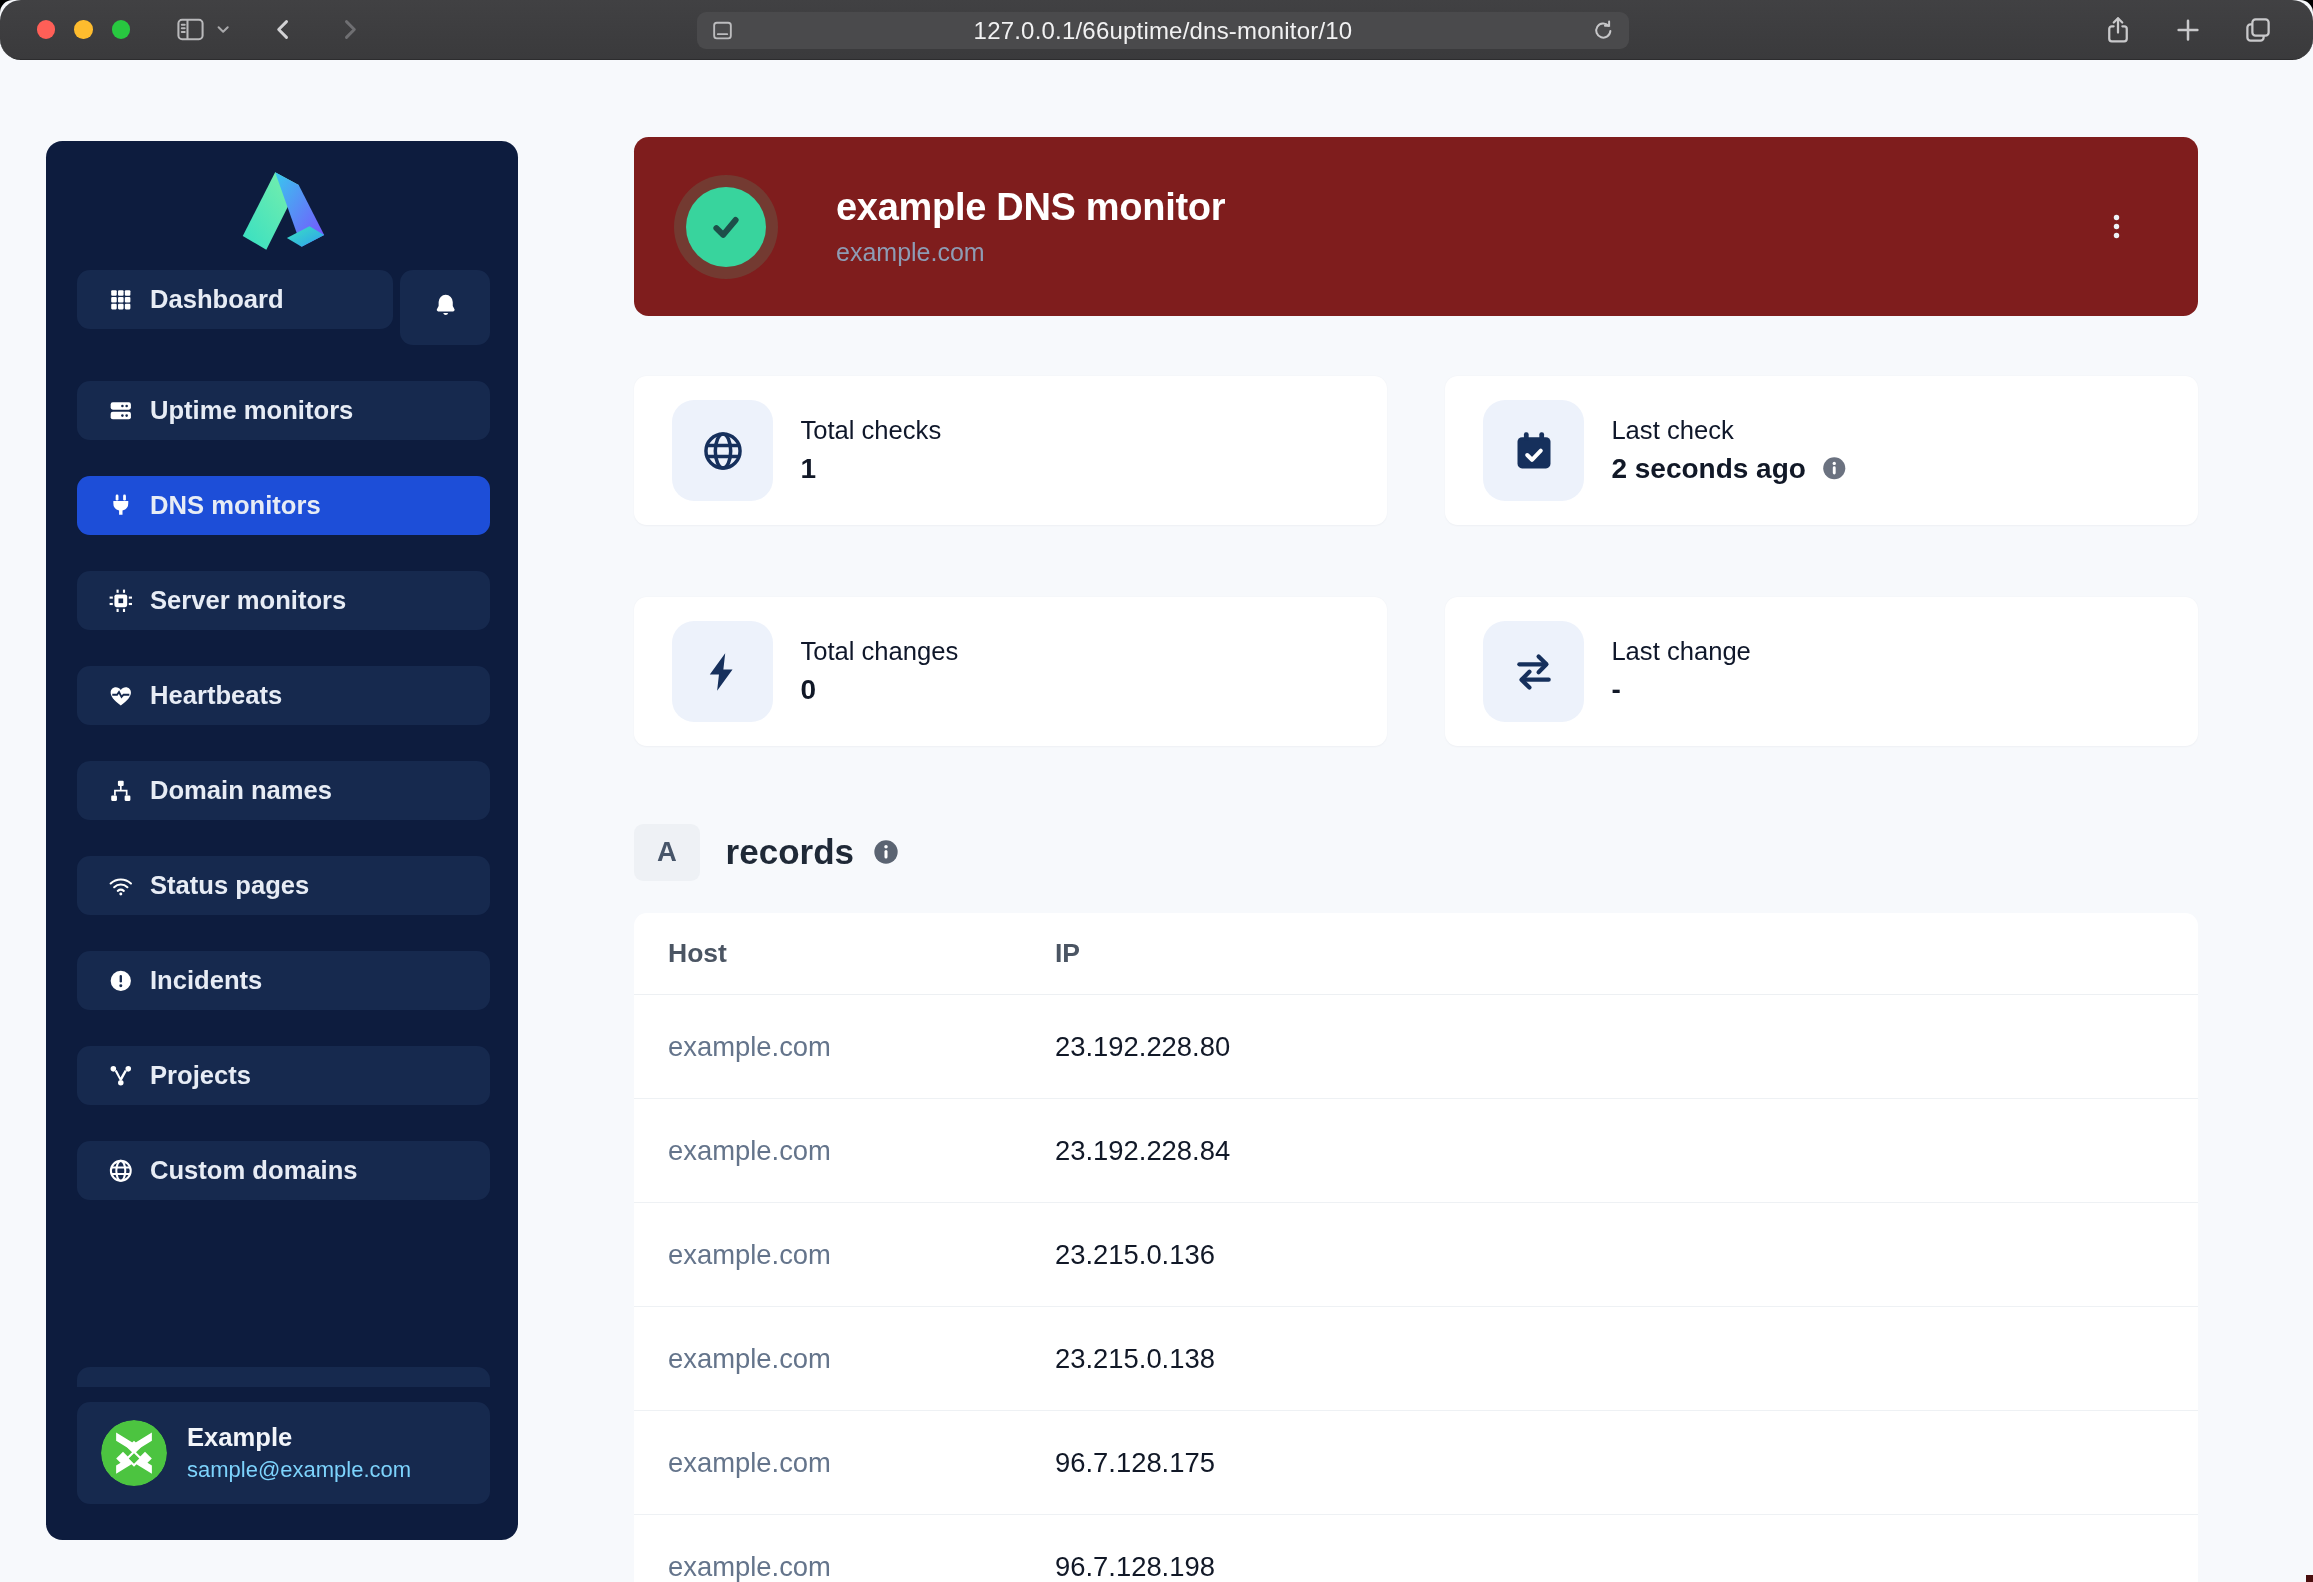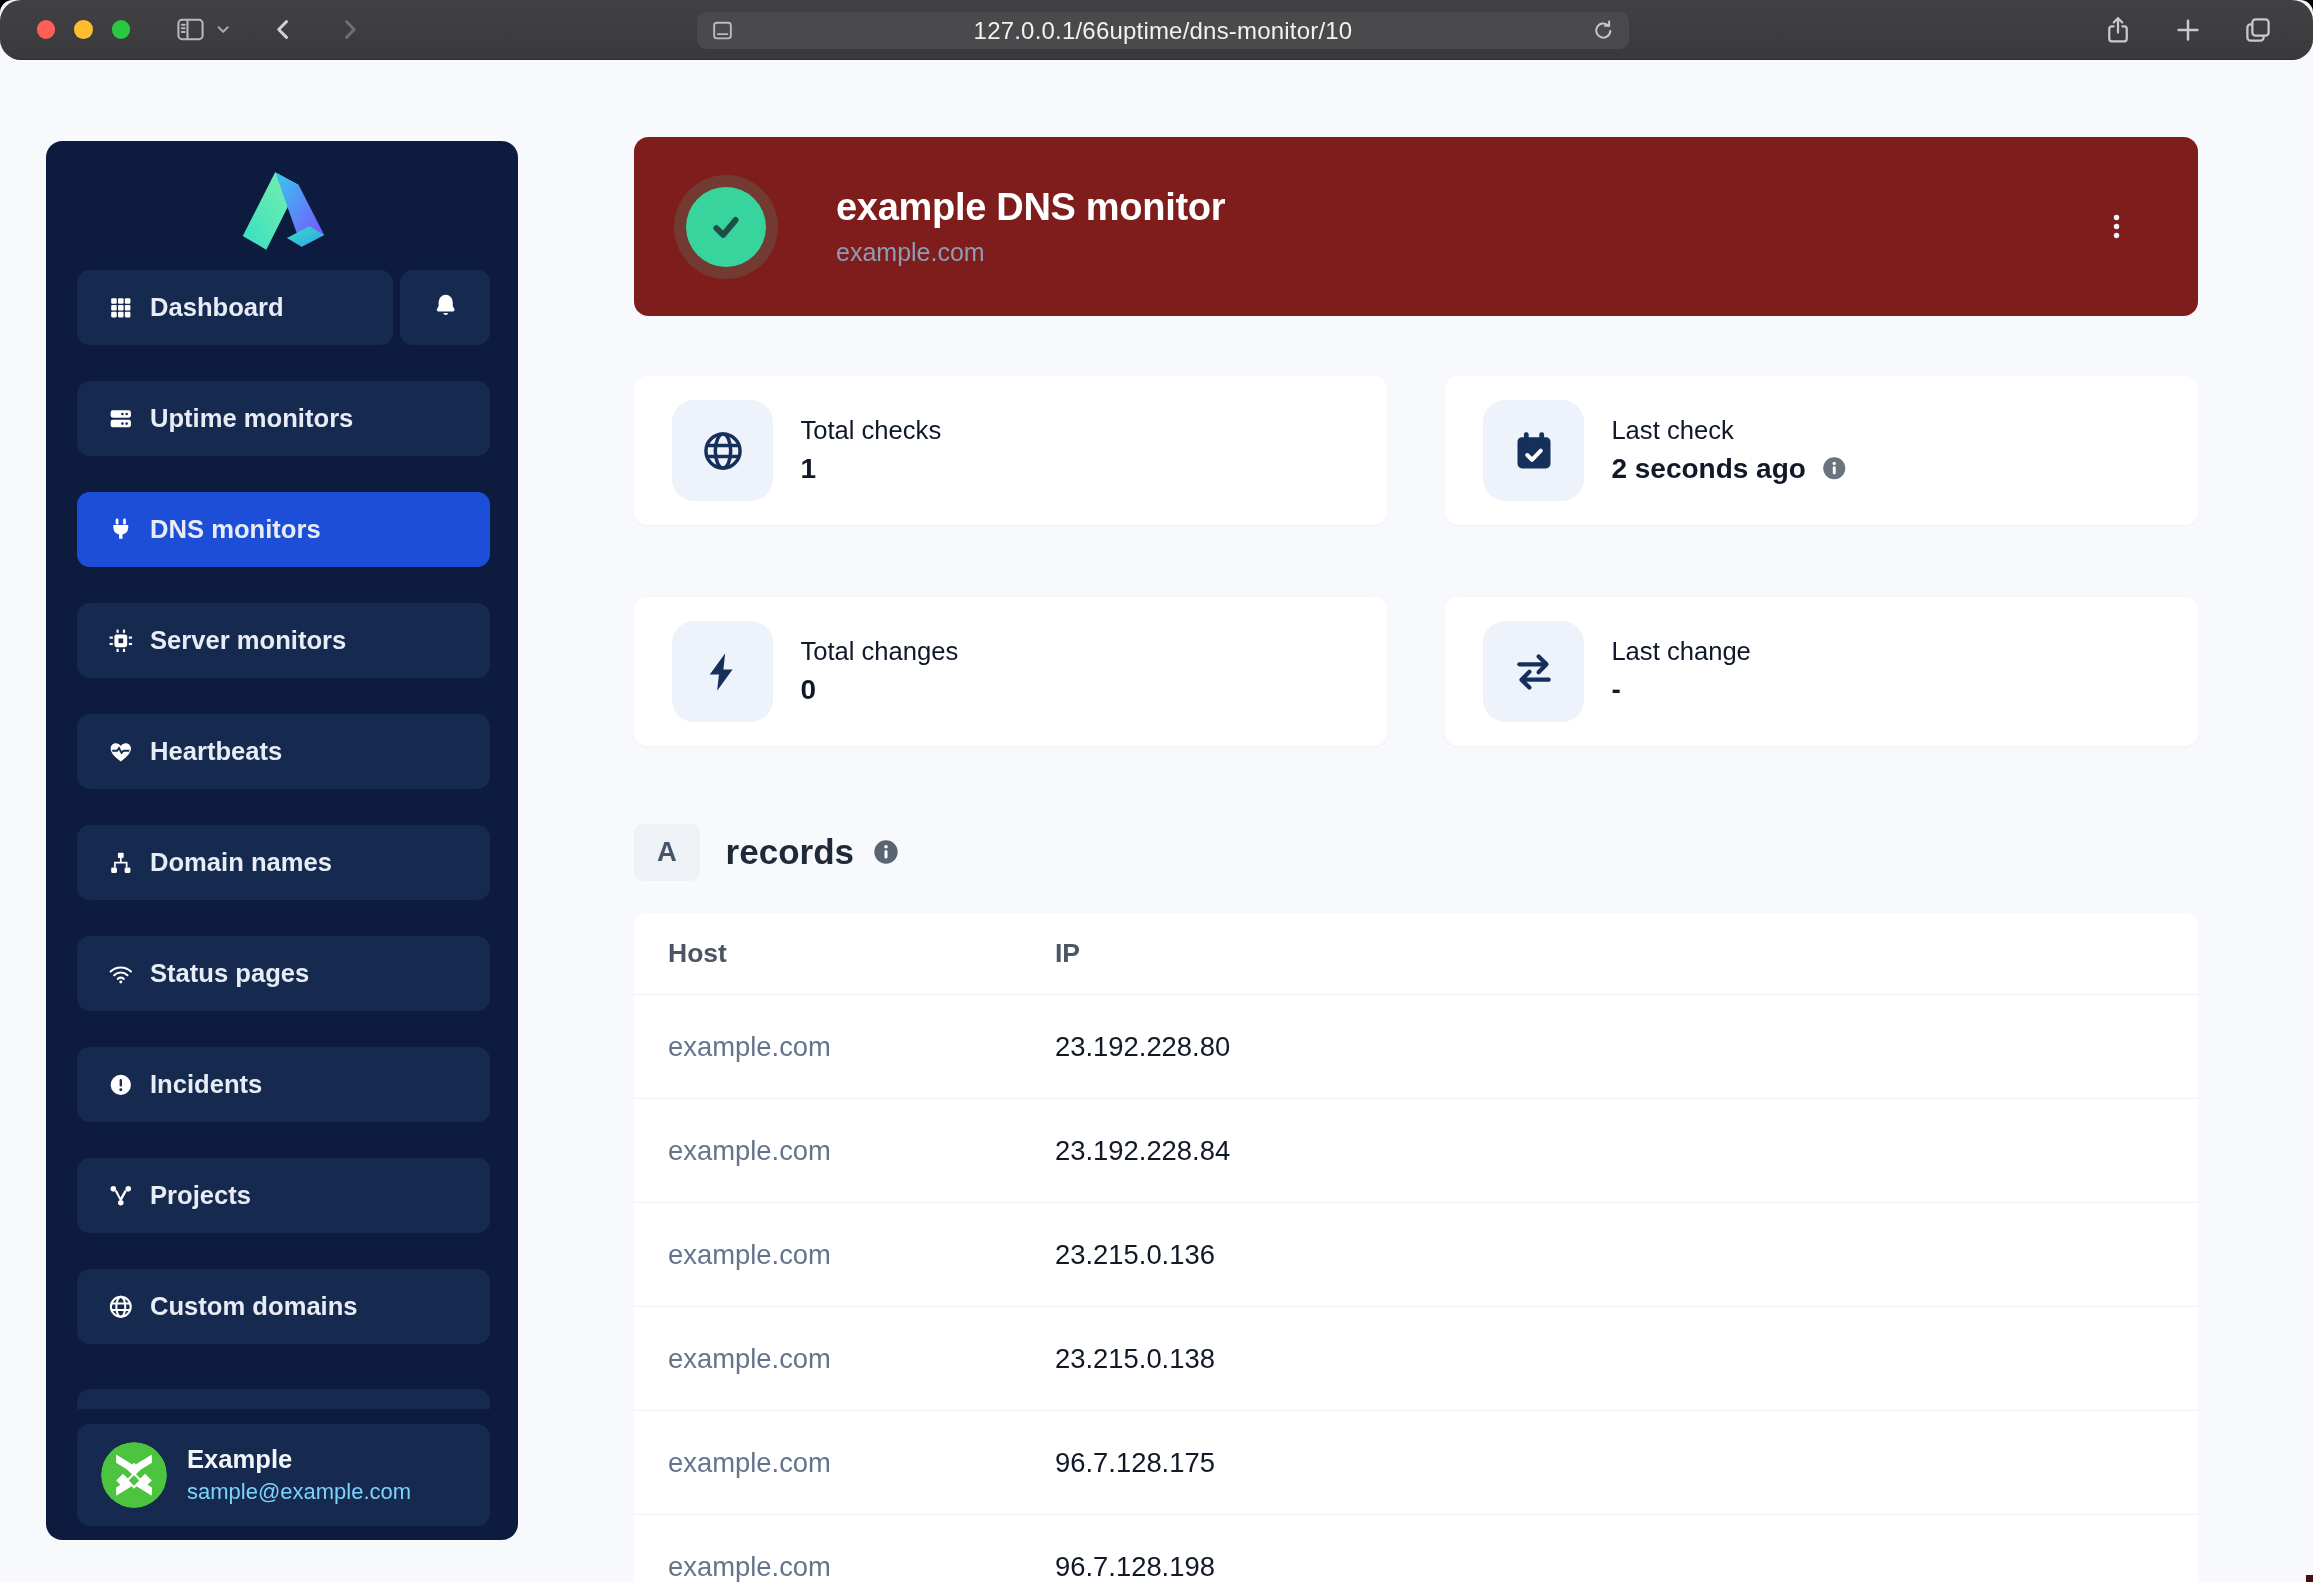--- a/index.html
+++ b/index.html
@@ -29,32 +29,32 @@
 
   
   .page { position:absolute; top:60px; left:0; right:0; bottom:0; background:#f7f9fc; }
 
   
   .sidebar { position:absolute; left:46px; top:81px; width:472px; height:1399px;
              background:#0d1c3e; border-radius:16.4px; display:flex; flex-direction:column; }
   .logo-wrap { height:129px; display:flex; justify-content:center; align-items:flex-start; padding-top:25.6px; }
   .logo-wrap svg { width:102px; height:91px; }
   .dash-row { display:flex; gap:7.3px; margin:0 28px 0 31px; height:75px; }
-  .nav-item { background:#16294e; border-radius:12.8px; height:75px; display:flex; align-items:center;
+  .nav-item { background:#16294e; border-radius:12.8px; height:59px; display:flex; align-items:center;
               padding-left:31px; gap:16.4px; color:#e7ecf5; font-size:25.6px; font-weight:600; cursor:pointer; }
   .nav-item.active { background:#1d4ed8; }
   .nav-item .nico { width:25.6px; height:25.6px; color:#fff; flex:0 0 auto; }
   .nav-item .nico svg{ width:100%; height:100%; display:block; }
   .dash-item { flex:0 0 316px; }
   .bell-btn { flex:0 0 90px; background:#16294e; border-radius:12.8px; display:flex;
               align-items:center; justify-content:center; cursor:pointer; }
   .bell-btn svg { width:27.4px; height:27.4px; color:#fff; }
   .nav { margin:36px 28px 0 31px; }
   .nav .nav-item { margin-bottom:36px; }
-  .sidebar-bottom { margin:auto 28px 14px 31px; }
+  .sidebar-bottom { margin:auto 28px 36px 31px; }
   .nav-partial { height:20px; background:#16294e; border-radius:12.8px 12.8px 0 0; margin-bottom:14.6px; }
   .profile { height:102px; background:#16294e; border-radius:12.8px; display:flex; align-items:center;
              padding-left:24px; gap:20px; cursor:pointer; }
   .avatar { width:66px; height:66px; border-radius:50%; overflow:hidden; flex:0 0 auto; }
   .profile .pname { color:#f2f5fa; font-size:25.6px; font-weight:700; }
   .profile .pmail { color:#7dd3fc; font-size:22px; margin-top:5.5px; }
 
   
   .monitor-card { position:absolute; left:634px; top:77px; width:1564px; height:179px;
                   background:#7f1d1d; border-radius:14.6px; display:flex; align-items:center; padding-left:40px; }

